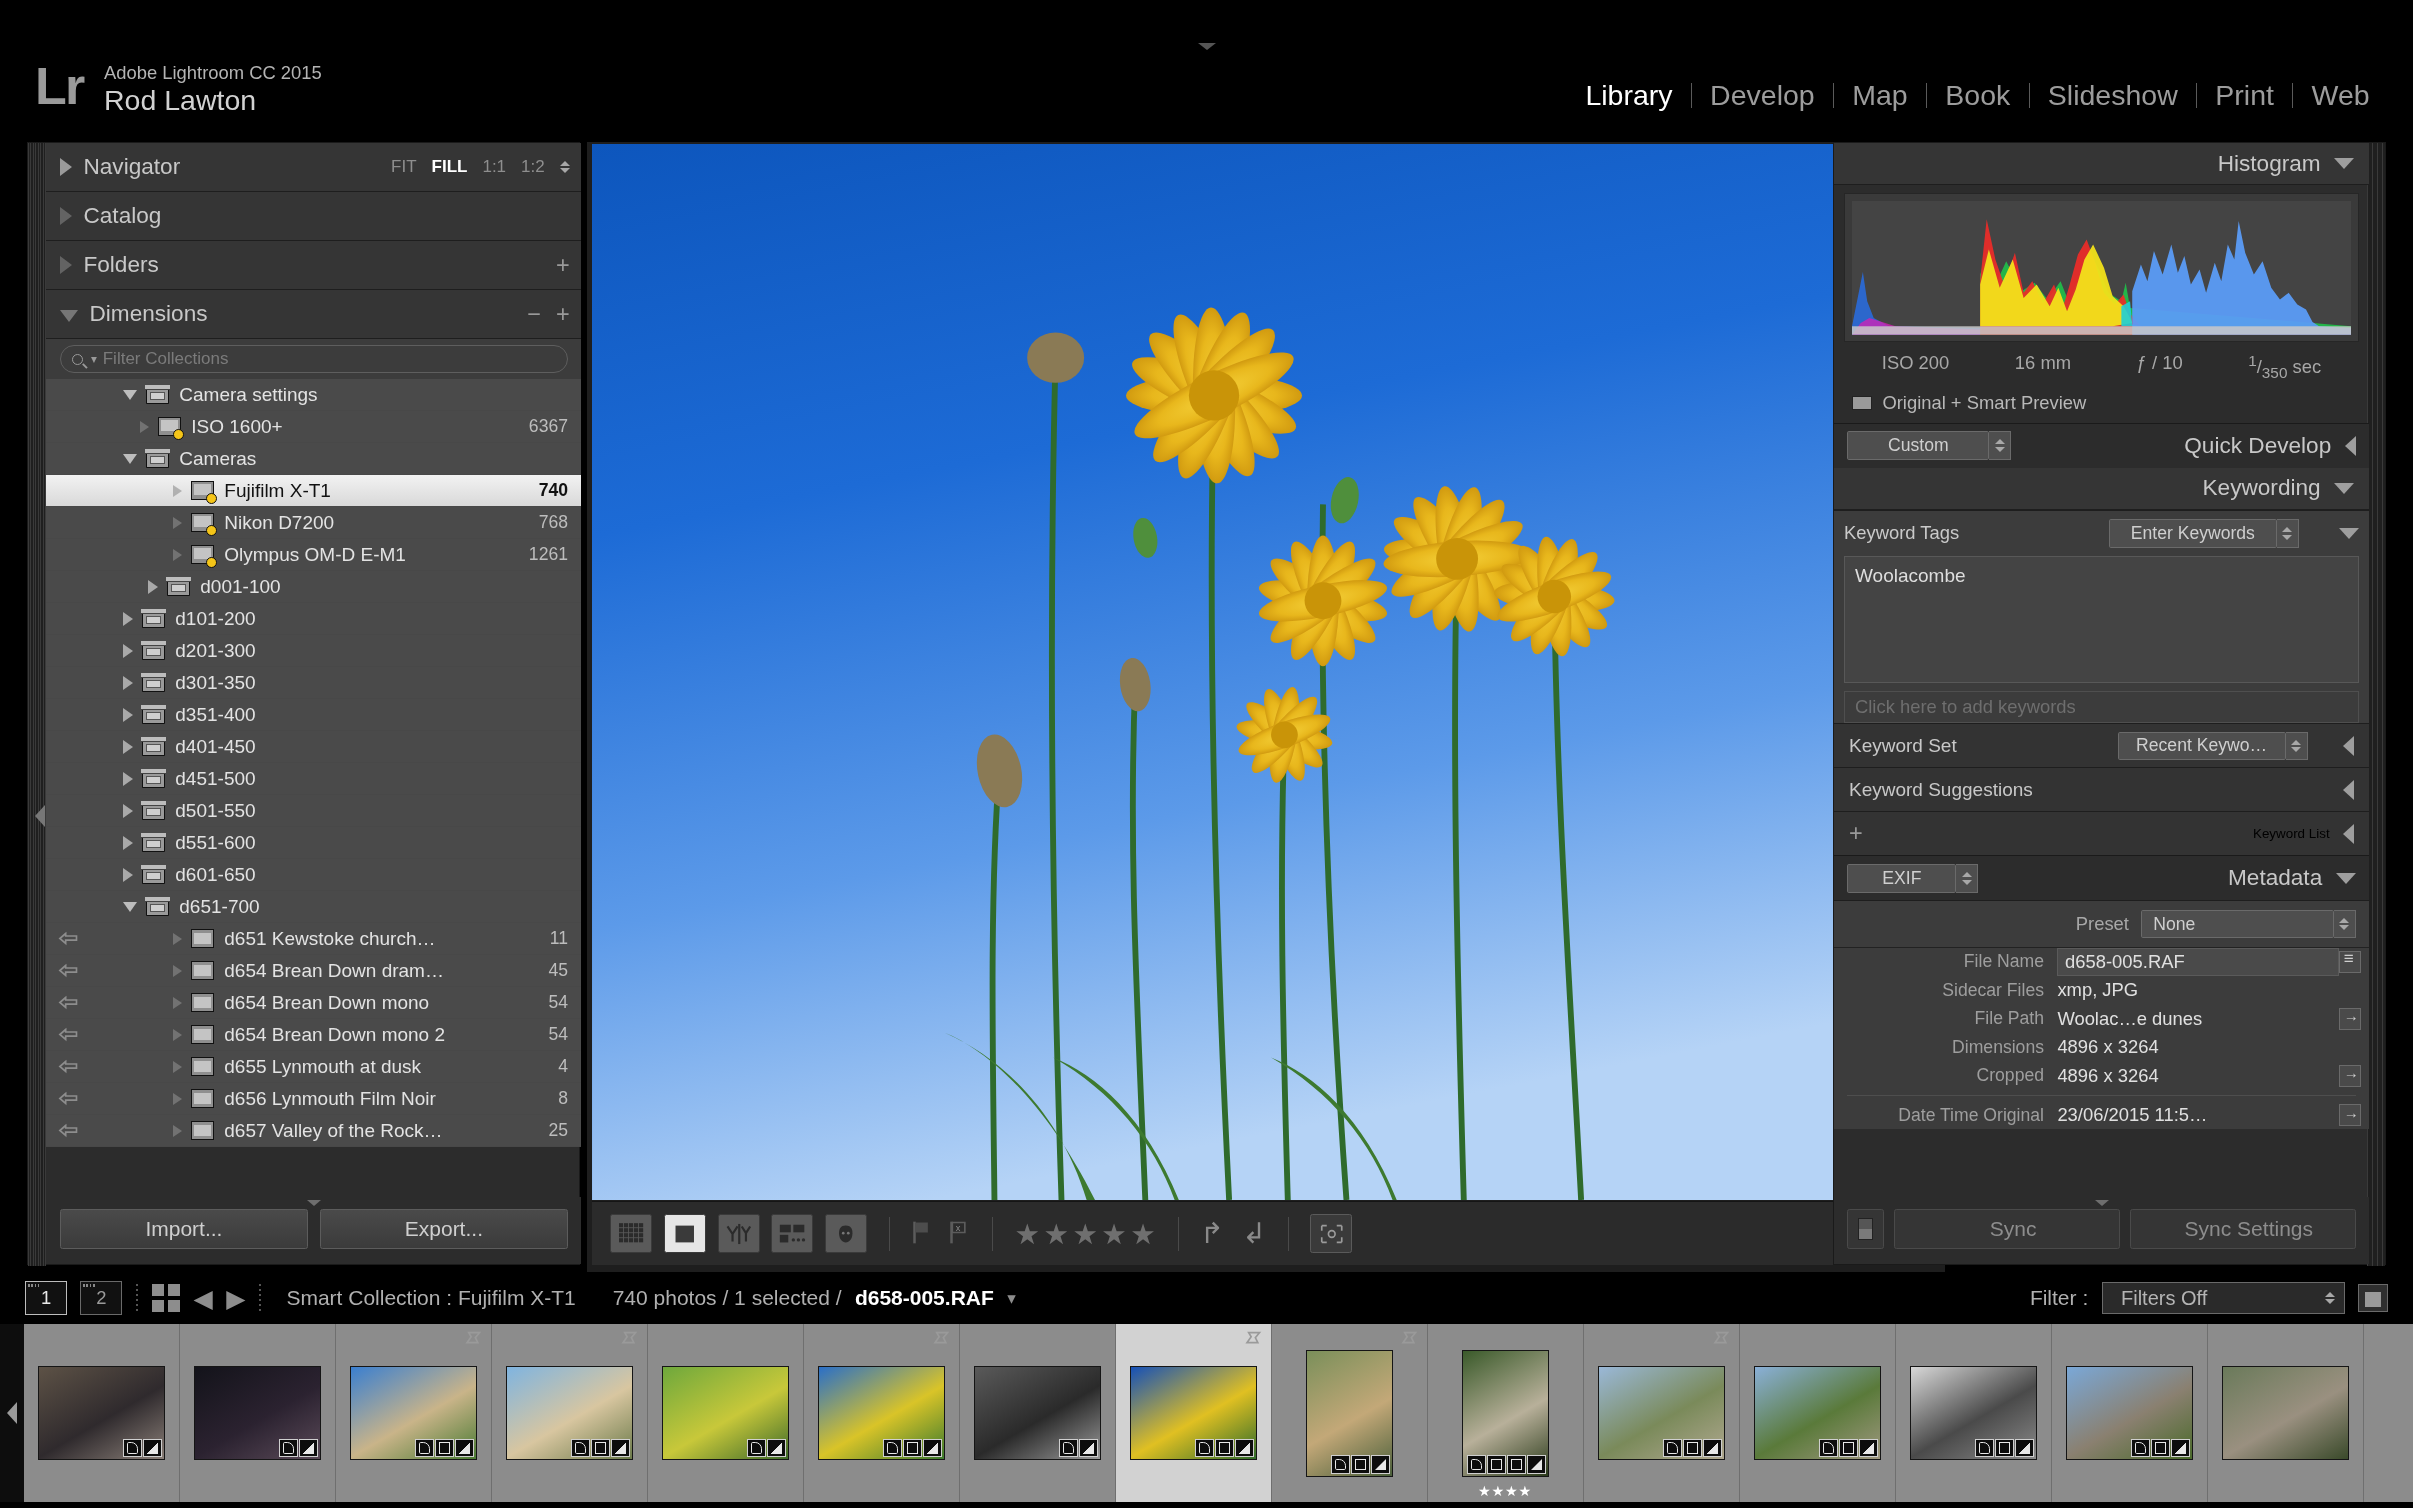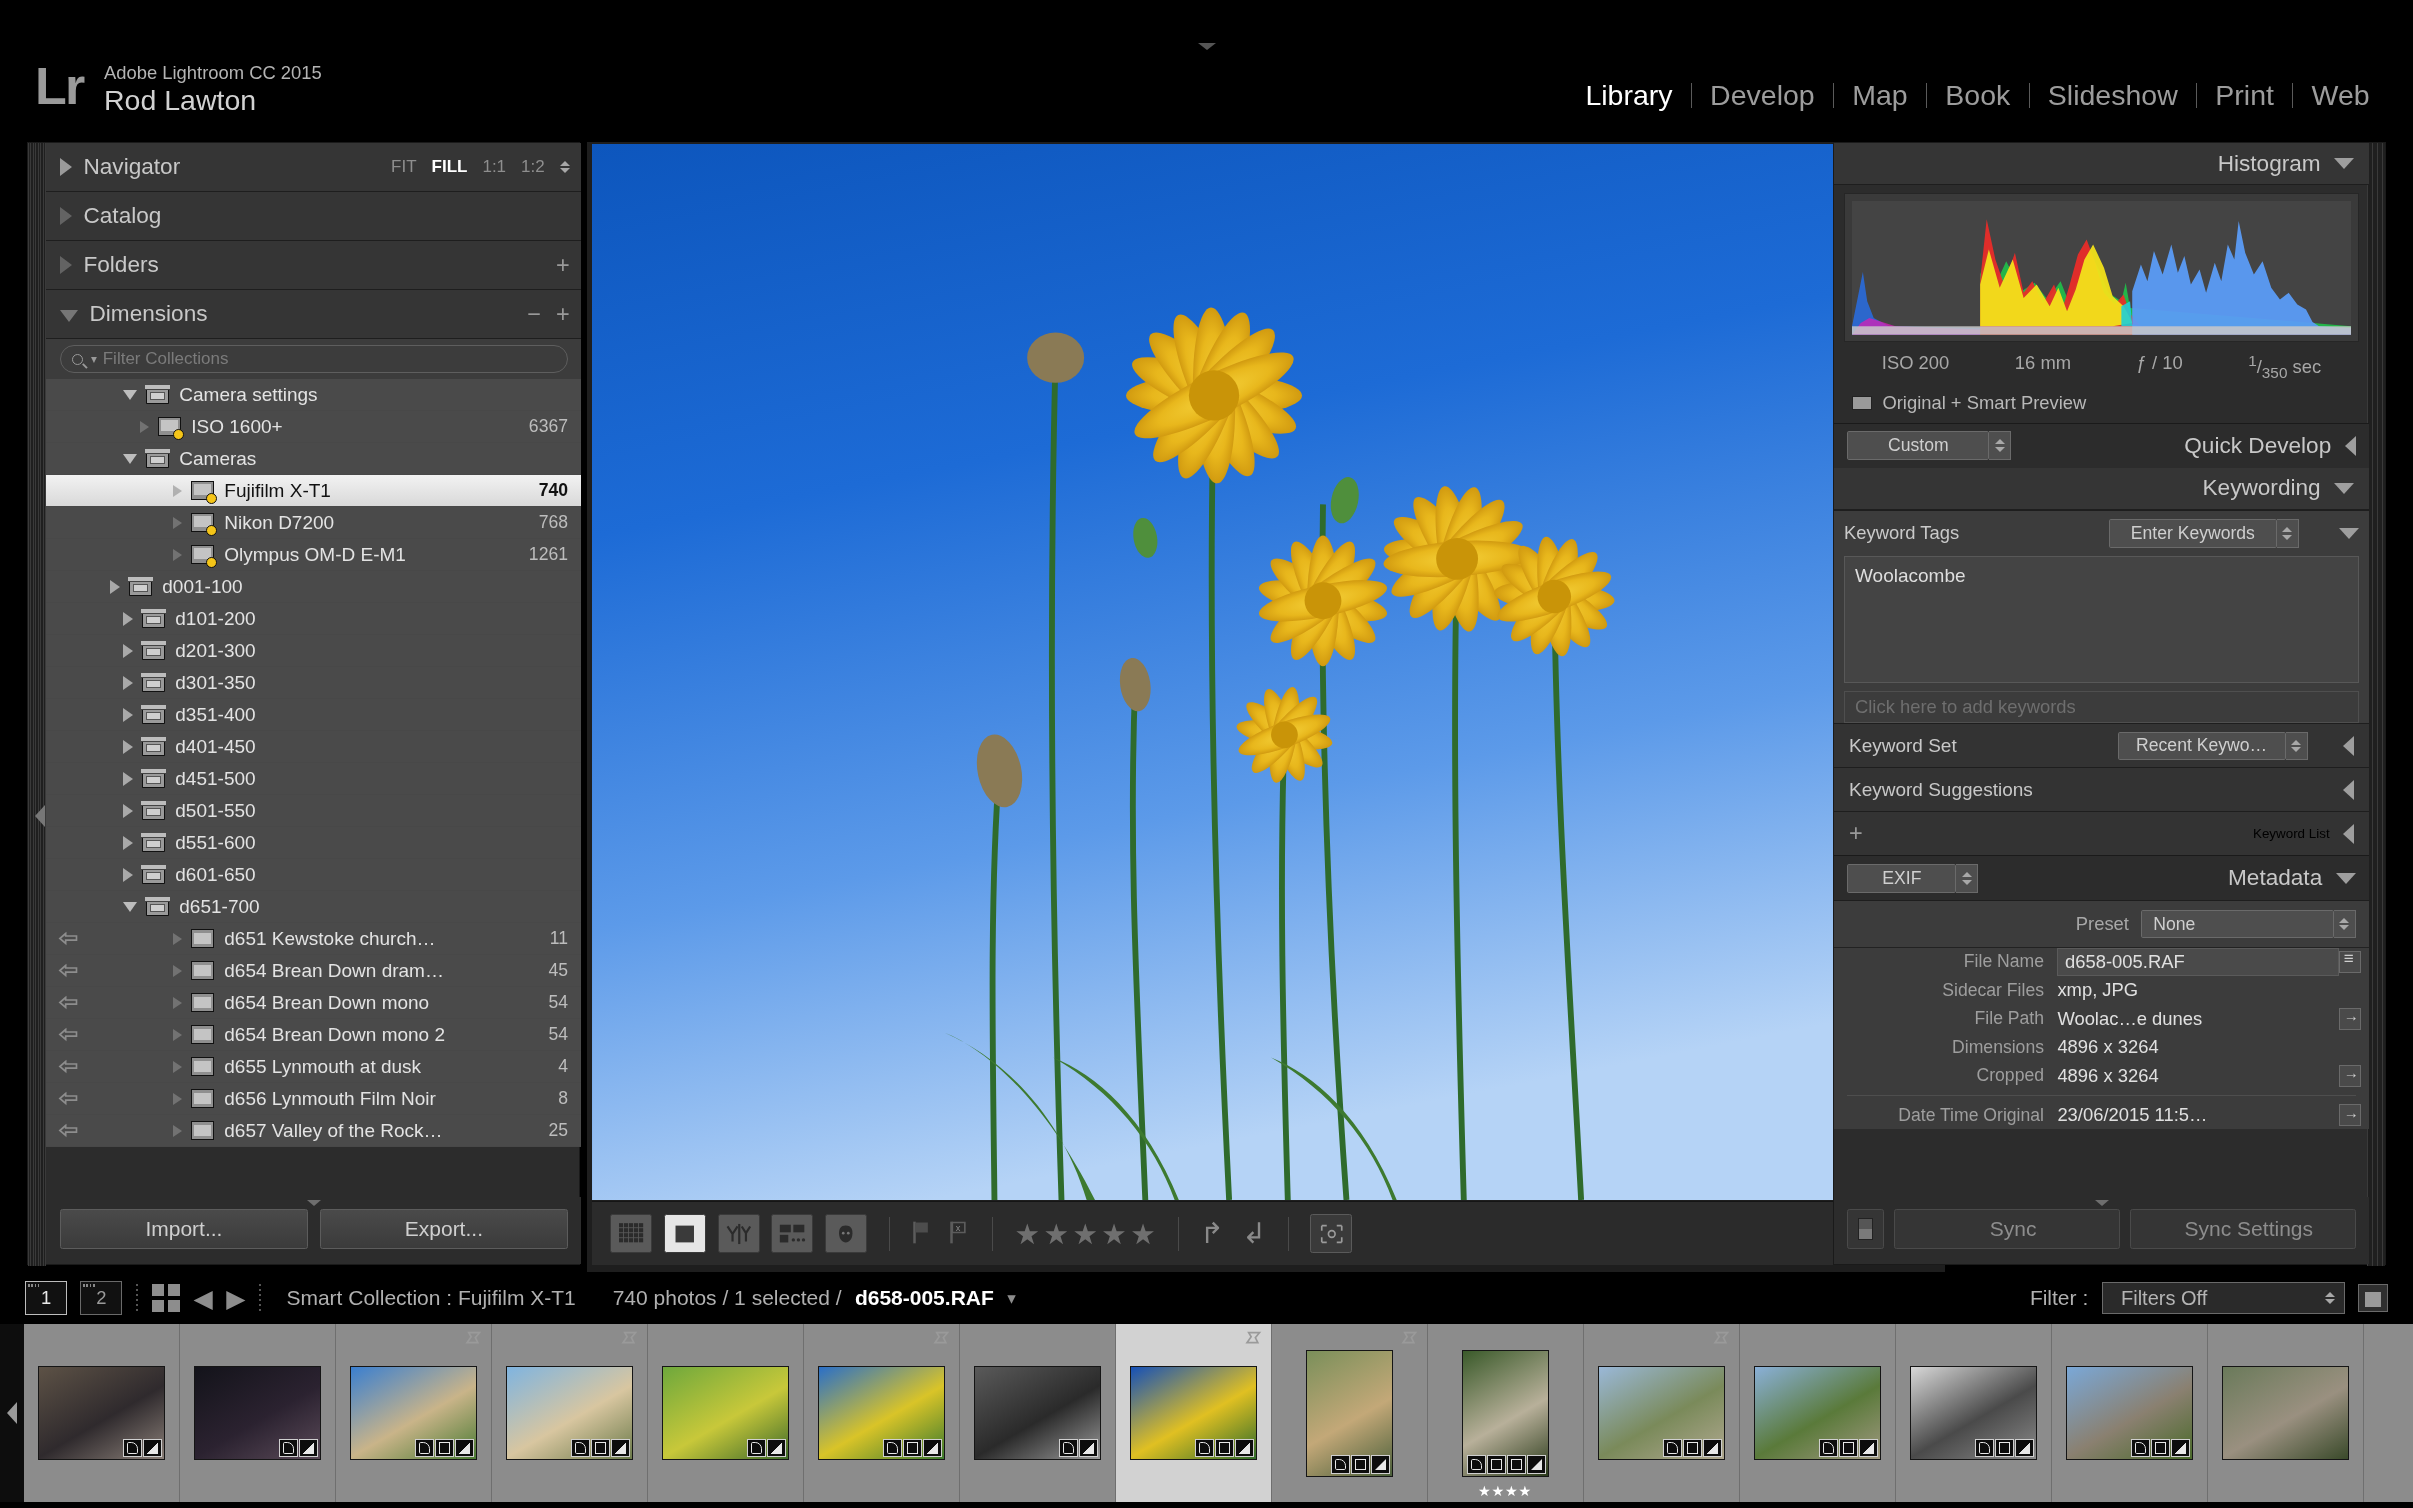--- a/index.html
+++ b/index.html
@@ -333,21 +333,21 @@
                 <span class="cnt">768</span>
               </div>
               <div class="row" style="padding-left: 127px;">
                 <span class="twist dot"></span>
                 <span class="ic-smart">
                   <span class="gear"></span>
                 </span>
                 <span class="lbl">Olympus OM-D E-M1</span>
                 <span class="cnt">1261</span>
               </div>
-              <div class="row" style="padding-left: 64px;">
+              <div class="row" style="padding-left: 102px;">
                 <span class="twist r"></span>
                 <span class="ic-set"></span>
                 <span class="lbl">d001-100</span>
               </div>
               <div class="row" style="padding-left: 77px;">
                 <span class="twist r"></span>
                 <span class="ic-set"></span>
                 <span class="lbl">d101-200</span>
               </div>
               <div class="row" style="padding-left: 77px;">

